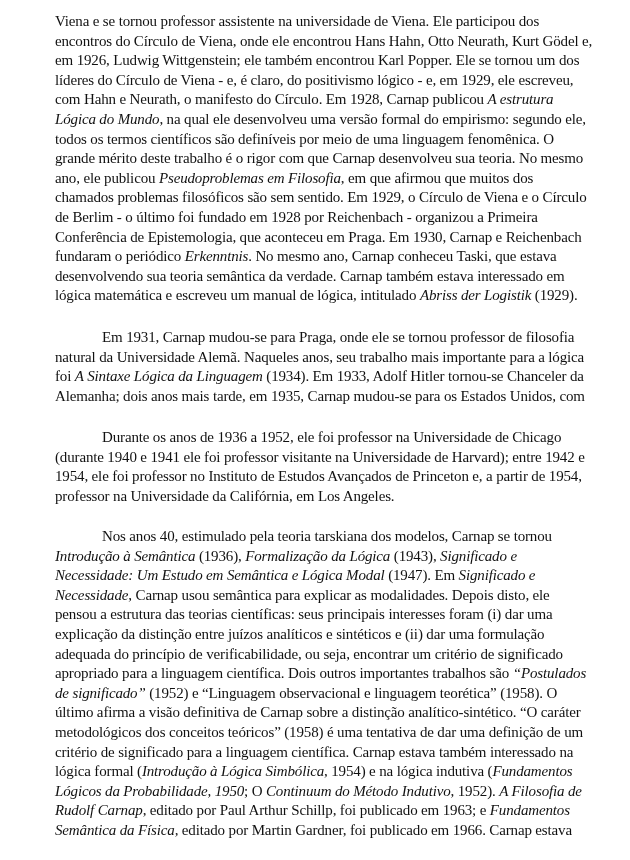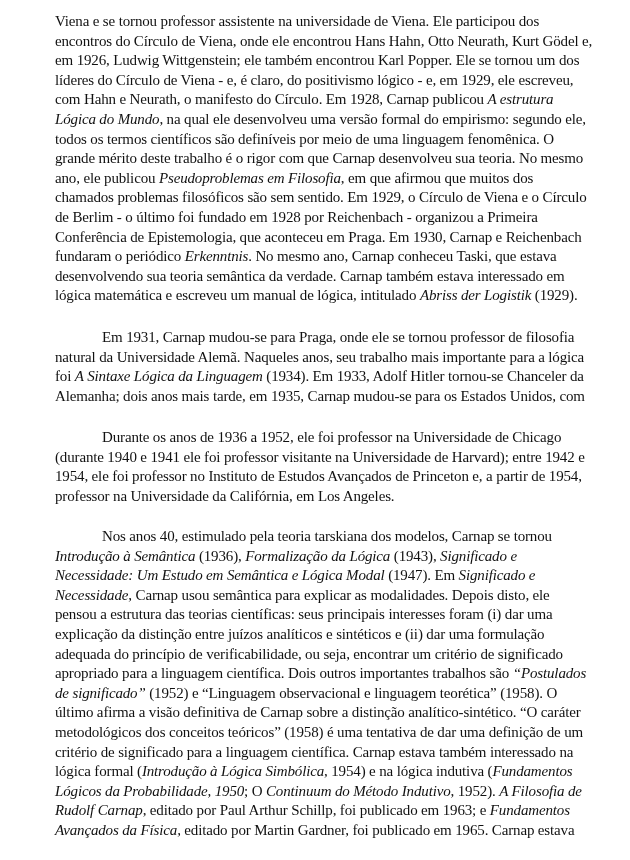--- a/index.html
+++ b/index.html
@@ -53,15 +53,15 @@
       <div class="line"><span>explicação da distinção entre juízos analíticos e sintéticos e (ii) dar uma formulação</span></div>
       <div class="line"><span>adequada do princípio de verificabilidade, ou seja, encontrar um critério de significado</span></div>
       <div class="line"><span>apropriado para a linguagem científica. Dois outros importantes trabalhos são </span><i>“Postulados</i></div>
       <div class="line"><i>de significado”</i><span> (1952) e “Linguagem observacional e linguagem teorética” (1958). O</span></div>
       <div class="line"><span>último afirma a visão definitiva de Carnap sobre a distinção analítico-sintético. “O caráter</span></div>
       <div class="line"><span>metodológicos dos conceitos teóricos” (1958) é uma tentativa de dar uma definição de um</span></div>
       <div class="line"><span>critério de significado para a linguagem científica. Carnap estava também interessado na</span></div>
       <div class="line"><span>lógica formal (</span><i>Introdução à Lógica Simbólica</i><span>, 1954) e na lógica indutiva (</span><i>Fundamentos</i></div>
       <div class="line"><i>Lógicos da Probabilidade, 1950</i><span>; O </span><i>Continuum do Método Indutivo</i><span>, 1952). </span><i>A Filosofia de</i></div>
       <div class="line"><i>Rudolf Carnap</i><span>, editado por Paul Arthur Schillp, foi publicado em 1963; e </span><i>Fundamentos</i></div>
-      <div class="line"><i>Avançados da Física,</i><span> editado por Martin Gardner, foi publicado em 1965. Carnap estava</span></div>
+      <div class="line"><i>Semântica da Física,</i><span> editado por Martin Gardner, foi publicado em 1966. Carnap estava</span></div>
     </div>
 </div>
 
 </body></html>

